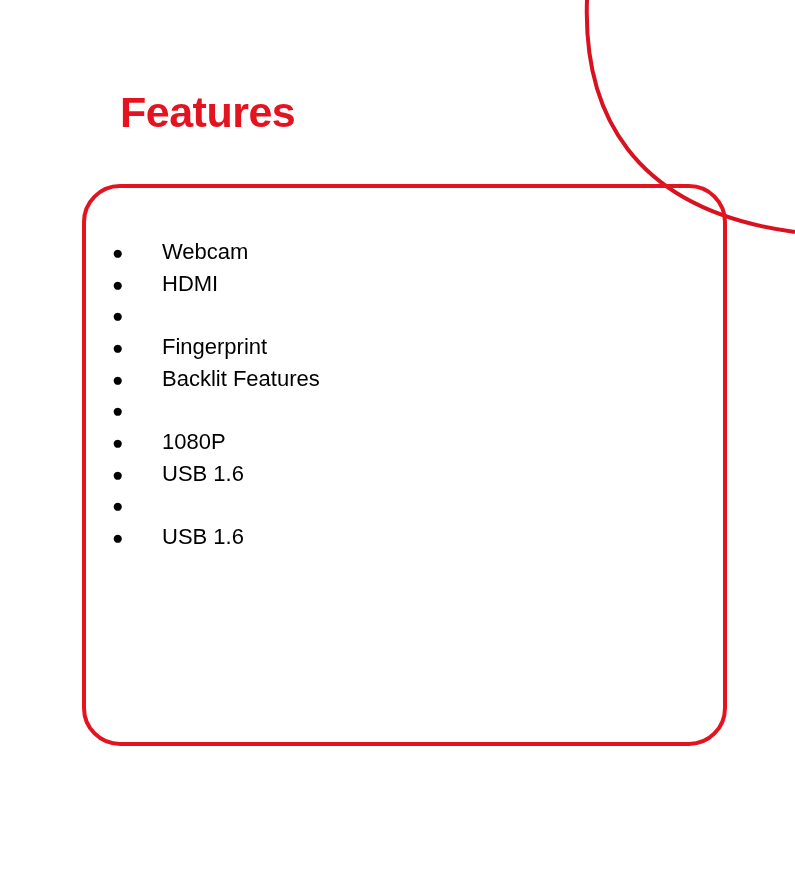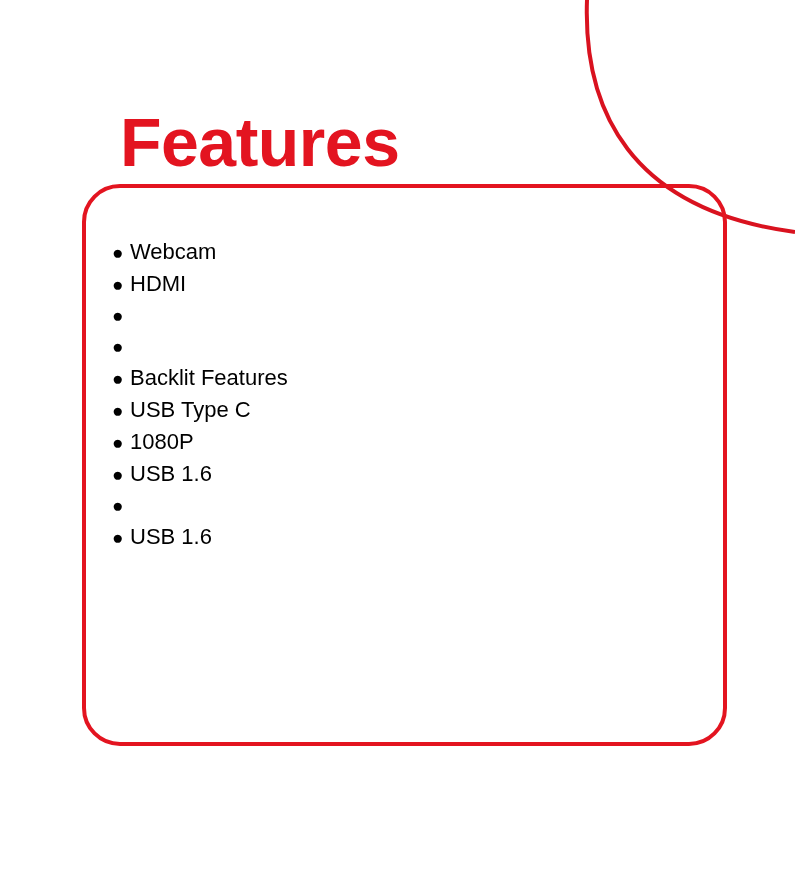--- a/index.html
+++ b/index.html
@@ -26,21 +26,21 @@
     right: 0;
     width: 260px;
     height: 330px;
     pointer-events: none;
   }
   
   .title {
     position: absolute;
     left: 120px;
     top: 62px;
-    font-size: 68px;
+    font-size: 43px;
     font-weight: bold;
     letter-spacing: -0.5px;
     color: #e31420;
     line-height: 1;
     white-space: nowrap;
   }
   
   .frame {
     position: absolute;
     left: 82px;
@@ -71,20 +71,21 @@
   }
   .bullet {
     display: inline-block;
     width: 18px;
     font-size: 19px;
     color: #000000;
     line-height: 31px;
   }
   .feature-label {
     display: inline-block;
+    margin-left: 32px;
   }
 </style>
 </head>
 <body>
 
 <div class="page">
 
   <svg class="arc-decoration" viewBox="0 0 260 330" preserveAspectRatio="none">
     <path d="M 52 0 C 48 110, 95 210, 260 232" fill="none" stroke="#d9121f" stroke-width="4"></path>
   </svg>
@@ -100,28 +101,28 @@
     </li>
     <li class="feature-item">
       <span class="bullet">●</span>
       <span class="feature-label">HDMI</span>
     </li>
     <li class="feature-item">
       <span class="bullet">●</span>
     </li>
     <li class="feature-item">
       <span class="bullet">●</span>
+      <span class="feature-label">Fingerprint</span>
     </li>
     <li class="feature-item">
       <span class="bullet">●</span>
       <span class="feature-label">Backlit Features</span>
     </li>
     <li class="feature-item">
       <span class="bullet">●</span>
-      <span class="feature-label">USB Type C</span>
     </li>
     <li class="feature-item">
       <span class="bullet">●</span>
       <span class="feature-label">1080P</span>
     </li>
     <li class="feature-item">
       <span class="bullet">●</span>
       <span class="feature-label">USB 1.6</span>
     </li>
     <li class="feature-item">

